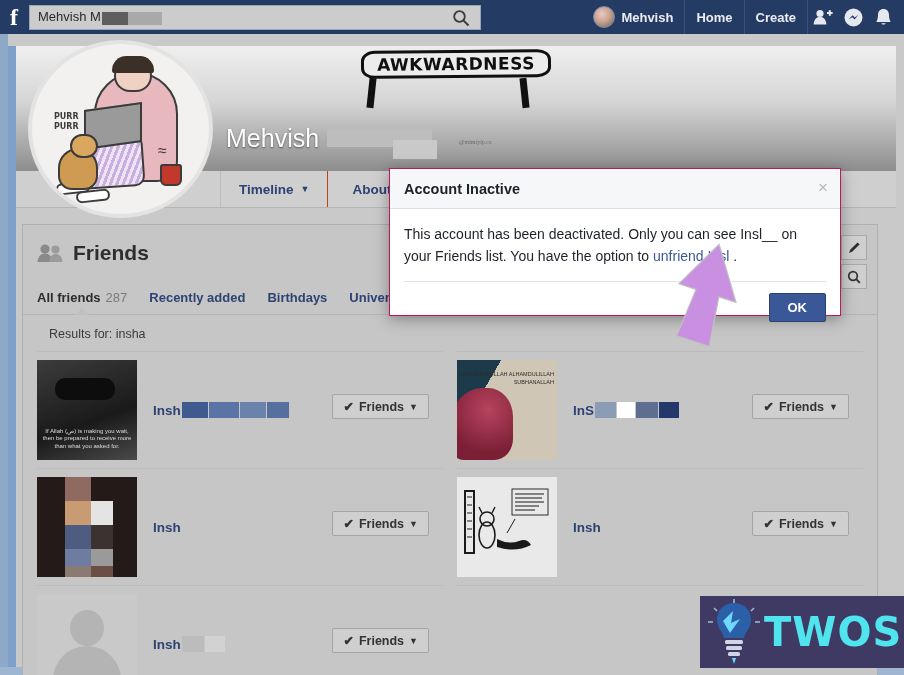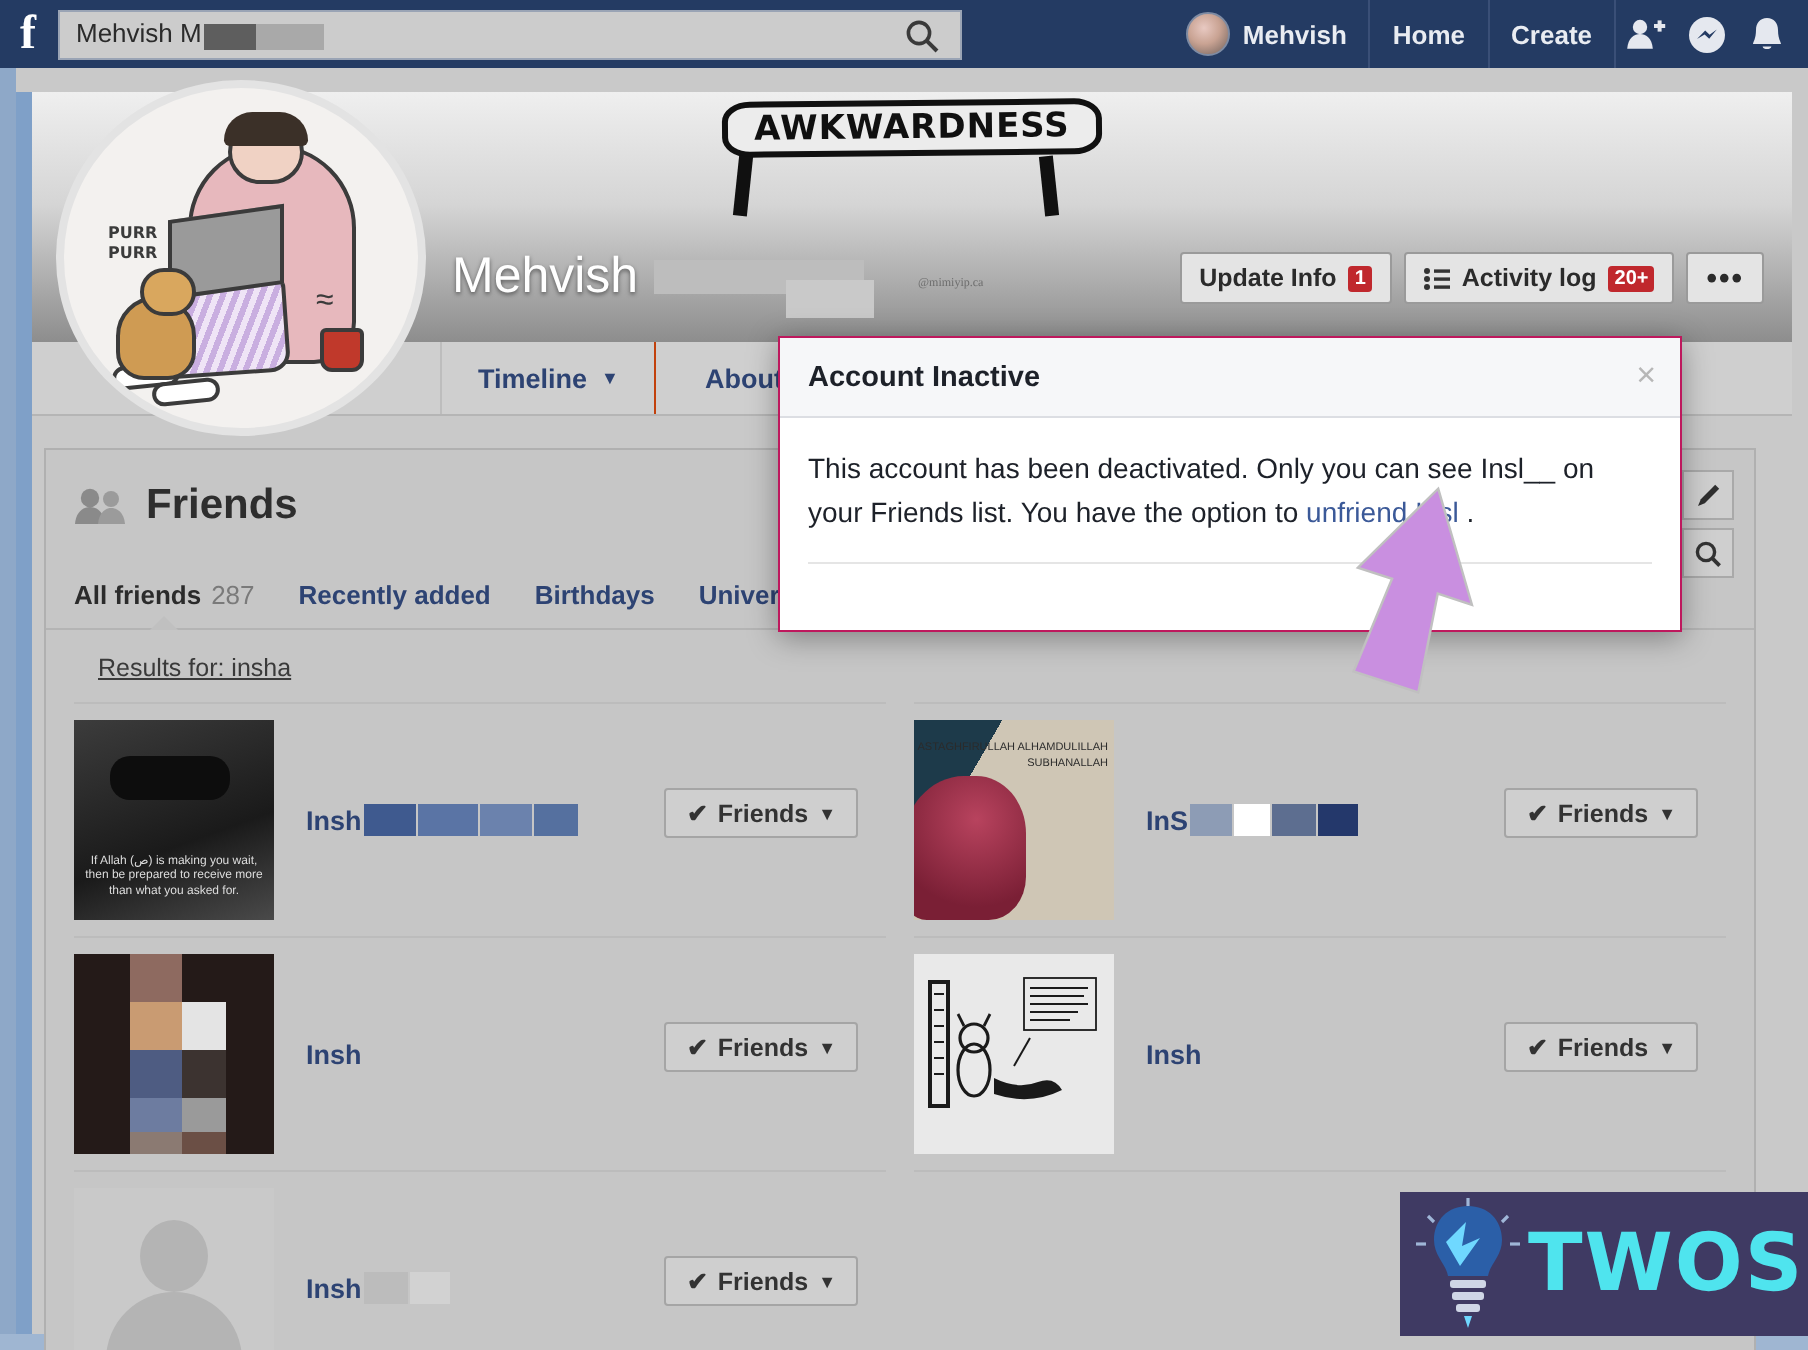--- a/index.html
+++ b/index.html
@@ -288,21 +288,20 @@
   .caretmark {
     position: absolute; left: 52px; bottom: -1px;
     width: 0; height: 0;
     border-left: 7px solid transparent;
     border-right: 7px solid transparent;
     border-bottom: 7px solid #c0c0c0;
   }
   .results {
     font-size: 12.5px; color: #3a3a3a;
     padding: 12px 0 10px 26px;
-    text-decoration: underline;
   }
   .grid {
     display: grid; grid-template-columns: 1fr 1fr;
     gap: 0 14px; padding: 0 14px;
   }
   .fcard {
     height: 117px;
     border-top: 1px solid #bcbcbc;
     display: flex; align-items: center;
     position: relative;
@@ -481,39 +480,20 @@
       <div class="pp-steam">≈</div>
       <div class="pp-mug"></div>
     </div>
 
     <div class="profname">
       <span>Mehvish</span>
       <span class="nameblock"></span>
     </div>
     <div class="nameblock2"></div>
 
-    <div class="actbtns">
-      <div class="btn-grey">
-        <span>Update Info</span>
-        <span class="badge-red">1</span>
-      </div>
-      <div class="btn-grey">
-        <svg width="13" height="11" viewBox="0 0 13 11">
-          <circle cx="1.5" cy="1.5" r="1.5" fill="#333"></circle>
-            <rect x="5" y="0.7" width="8" height="1.7" fill="#333"></rect>
-          <circle cx="1.5" cy="5.5" r="1.5" fill="#333"></circle>
-            <rect x="5" y="4.7" width="8" height="1.7" fill="#333"></rect>
-          <circle cx="1.5" cy="9.5" r="1.5" fill="#333"></circle>
-            <rect x="5" y="8.7" width="8" height="1.7" fill="#333"></rect>
-        </svg>
-        <span>Activity log</span>
-        <span class="badge-red">20+</span>
-      </div>
-      <div class="btn-grey dots">•••</div>
-    </div>
 
     <div class="tabsrow">
       <div class="tabspacer"></div>
       <div class="tab">
         <span>Timeline</span>
         <span style="margin-left:7px;font-size:9px">▼</span>
       </div>
       <div class="tab">
         <span>About</span>
       </div>
@@ -727,20 +707,23 @@
   </div>
 
   <div class="dlg">
     <div class="dlg-head">
       <div class="dlg-title">Account Inactive</div>
       <div class="dlg-x">×</div>
     </div>
     <div class="dlg-body">
       <span>This account has been deactivated. Only you can see Insl__ on your Friends list. You have the option to </span><a>unfriend Insl</a><span> .</span>
       <div class="dlg-sep"></div>
+    </div>
+    <div class="dlg-foot">
+      <div class="ok-btn">OK</div>
     </div>
   </div>
 
   <svg class="arrow" viewBox="0 0 110 110">
     <g transform="rotate(18 55 55)">
       <path d="M48 4 L82 54 L64 54 L70 104 L36 104 L40 54 L22 54 Z" fill="#c98fe0" stroke="#c0c0c0" stroke-width="1.2"></path>
     </g>
   </svg>
 
   <div class="wm">

